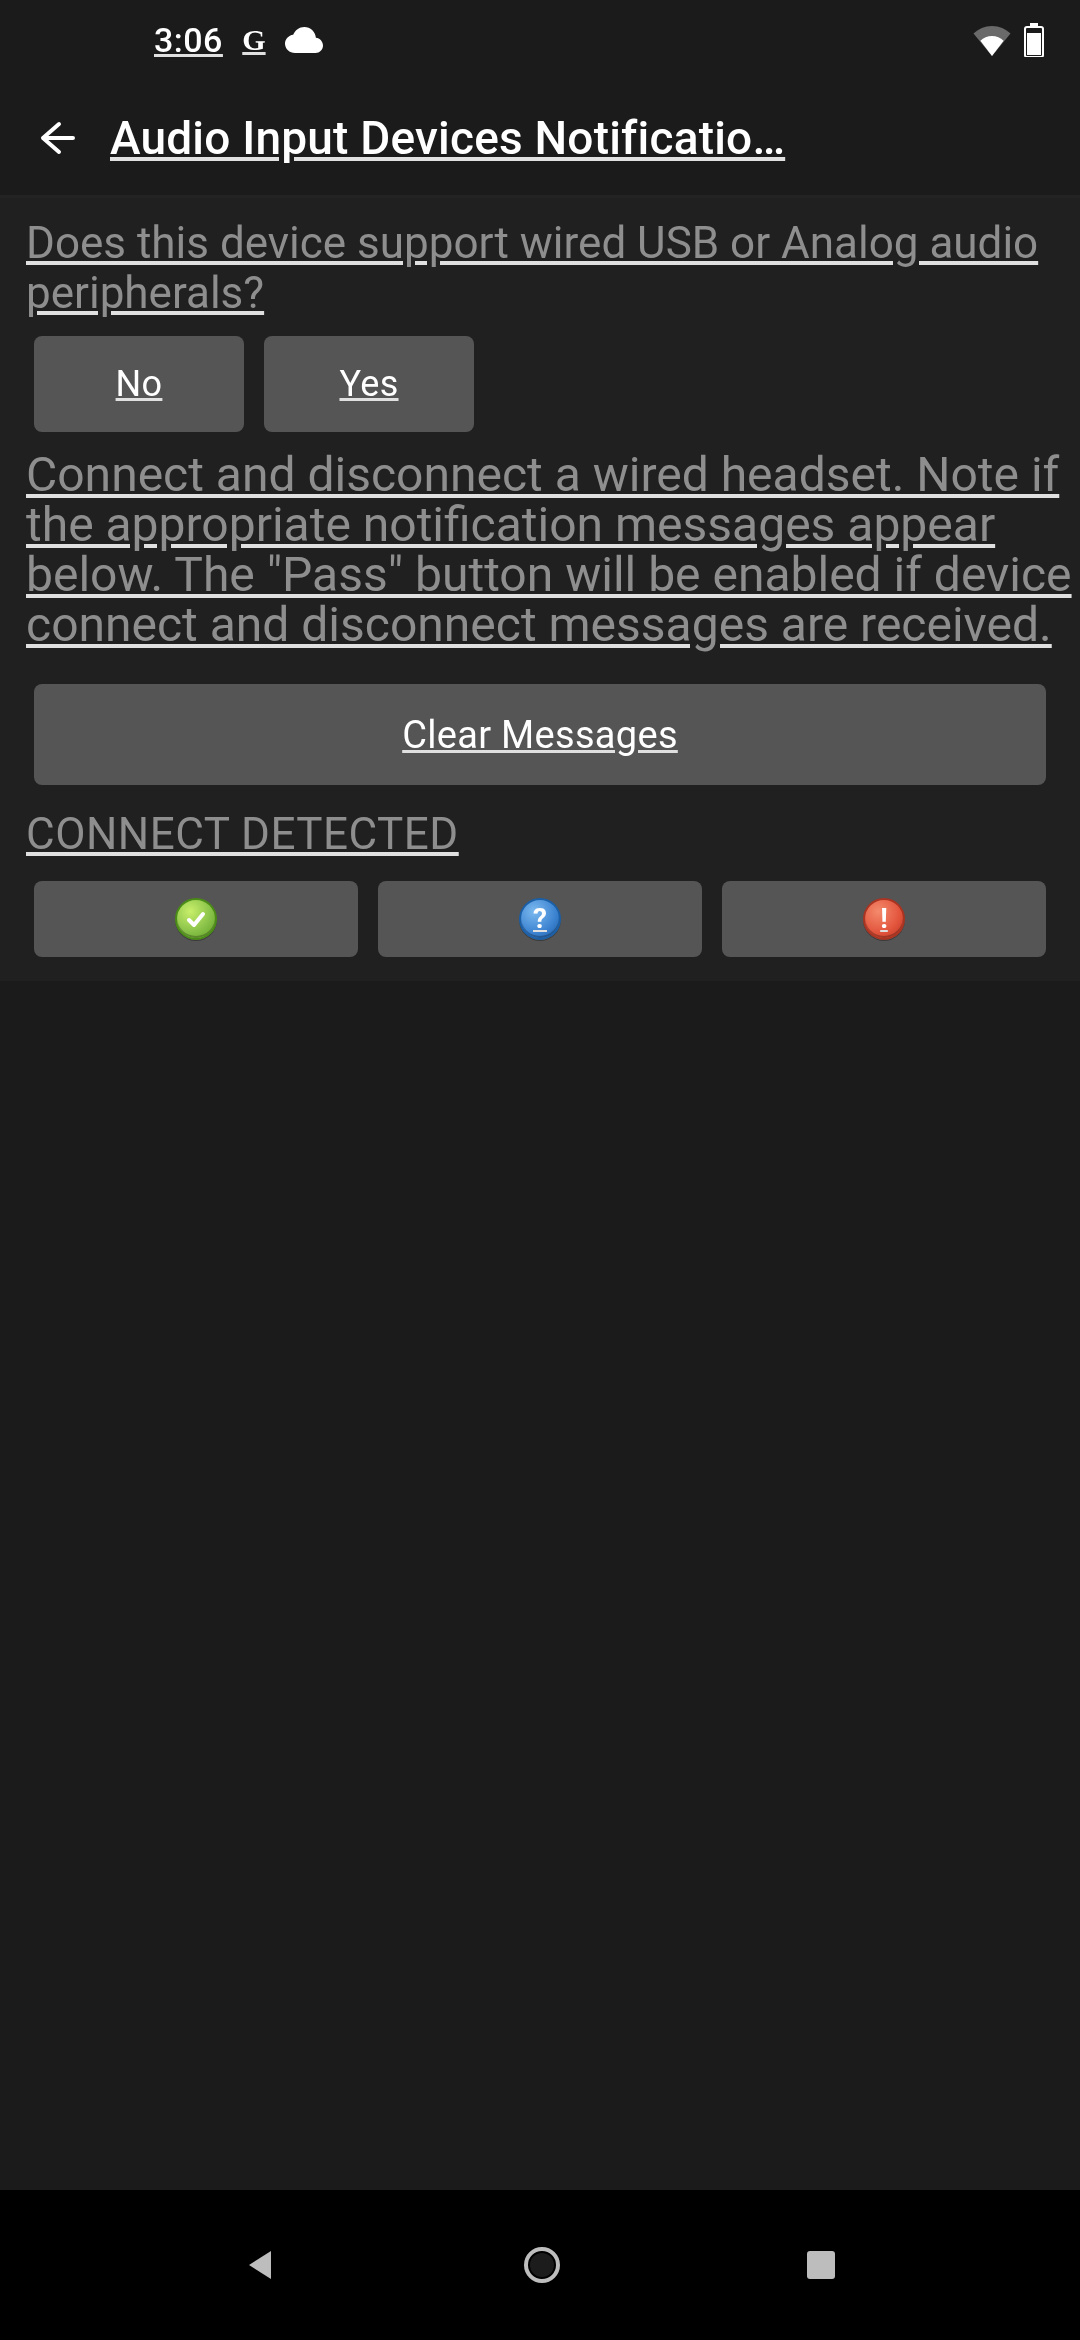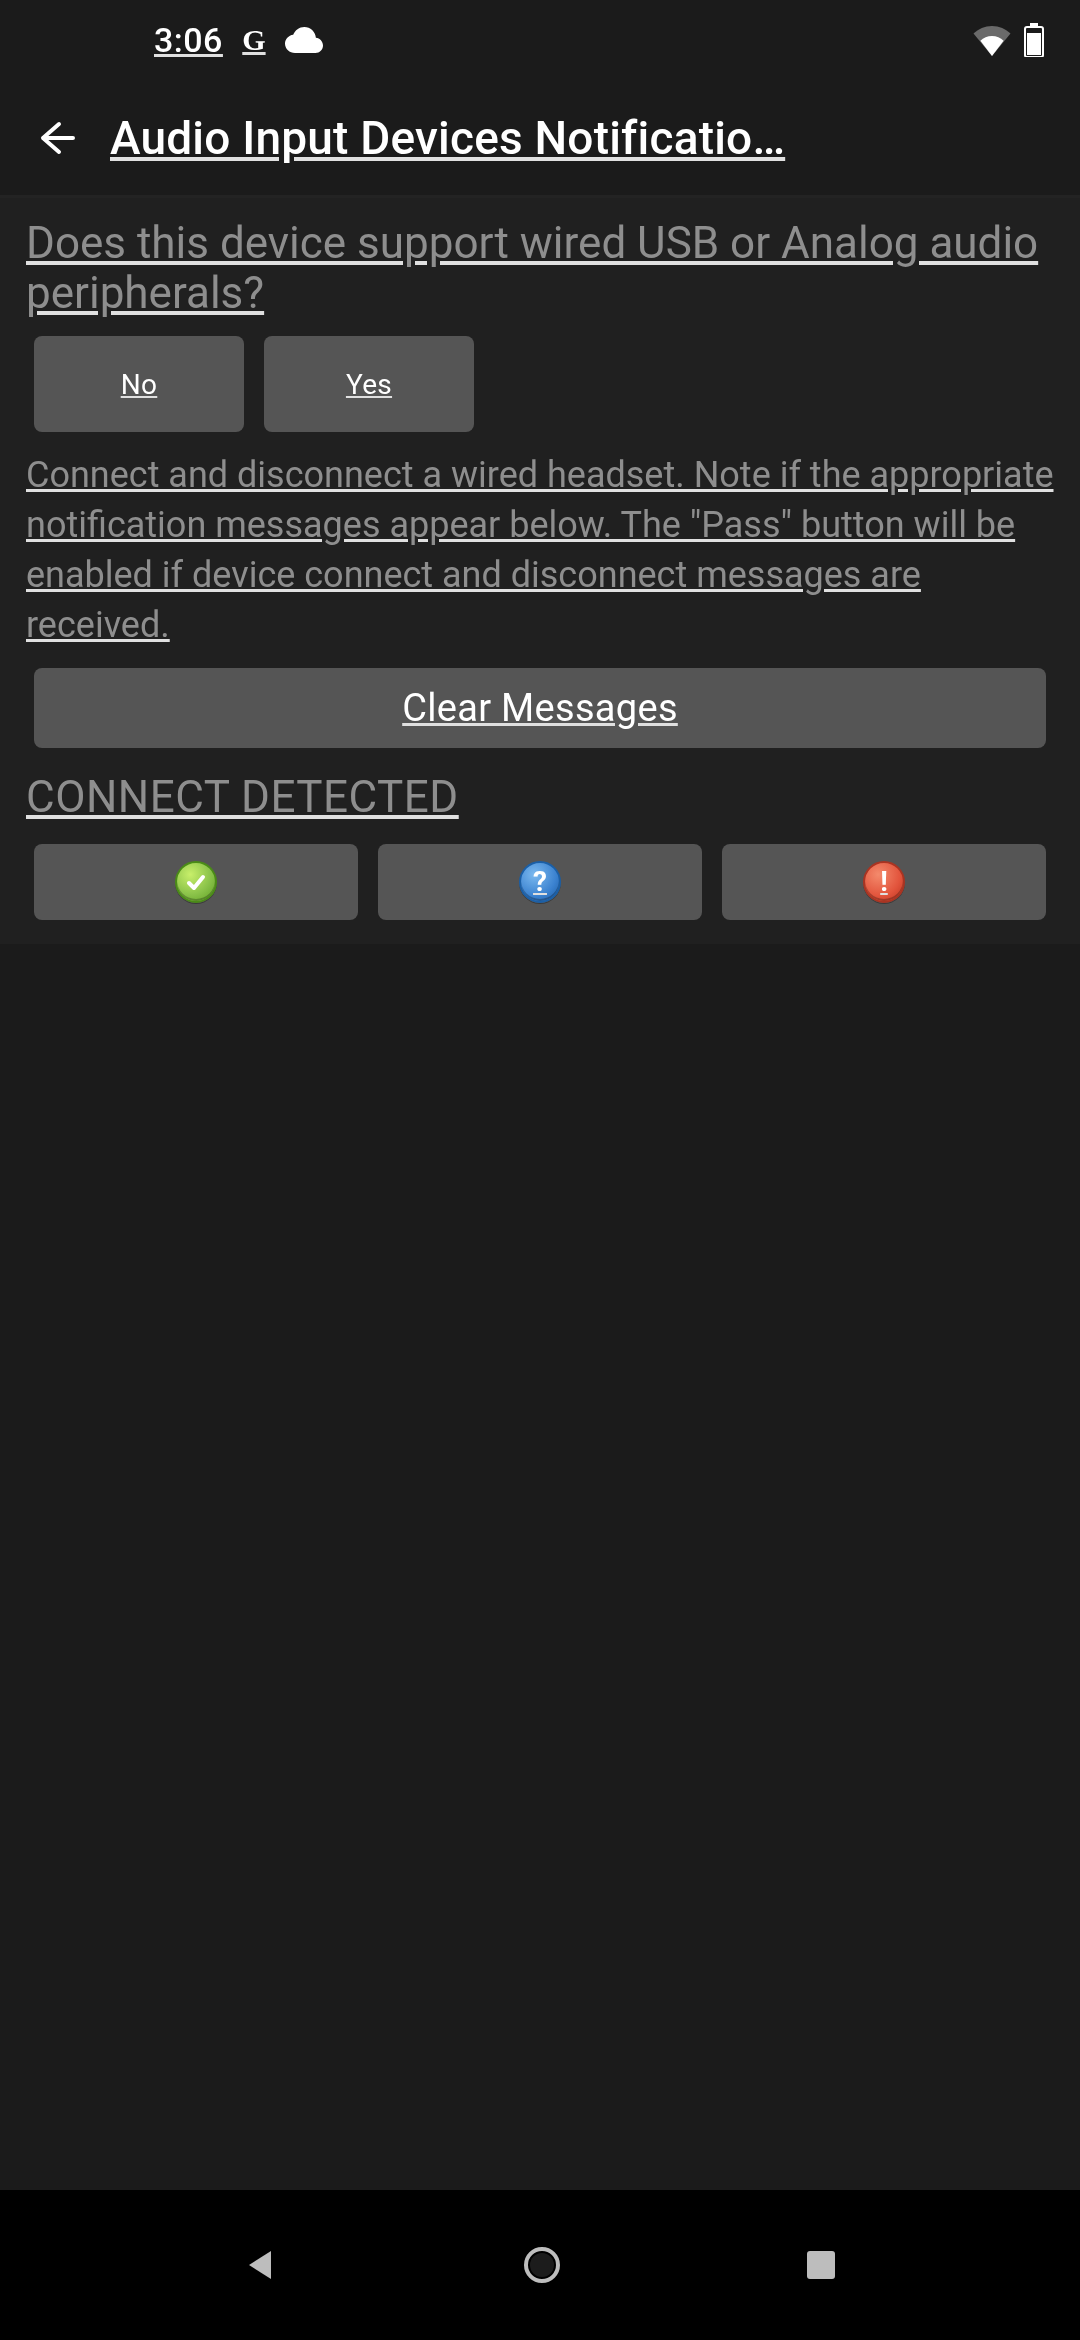--- a/index.html
+++ b/index.html
@@ -11,23 +11,23 @@
   .g-badge { width: 34px; height: 34px; display: flex; align-items: center; justify-content: center; color:#fff; font-weight:700; font-size:30px; font-family: Georgia, serif;}
   .cloud-icon svg, .wifi-icon svg, .batt-icon svg { display:block; }
   .status-right { display:flex; align-items:center; gap:12px; }
   .app-bar { height: 115px; display:flex; align-items:center; padding: 0 24px 0 0; background:#1b1b1b; }
   .back-btn { width: 110px; height: 100%; display:flex; align-items:center; justify-content:center; }
   .app-title { flex:1; font-size: 46px; font-weight: 500; color:#fff; white-space: nowrap; overflow:hidden; text-overflow: ellipsis; padding-right: 10px; letter-spacing: 0.2px;}
   .divider { height: 3px; background: #232323; width:100%; }
   .content { background:#202020; padding: 0 0 0 0; }
   .prompt-text { font-size: 44px; line-height: 50px; color:#8e8e8e; padding: 20px 26px 18px 26px; }
   .btn-row { display:flex; gap: 20px; padding: 0 0 18px 34px; }
-  .chip-btn { min-width: 210px; height: 96px; background:#555555; color:#fff; font-size:28px; display:flex; align-items:center; justify-content:center; border-radius:8px; letter-spacing:0.3px;}
-  .instr-text { font-size: 36px; line-height: 50px; color:#8e8e8e; padding: 0 8px 18px 26px; }
-  .wide-btn { margin: 0 34px 22px 34px; height: 80px; background:#555555; color:#fff; font-size:38px; display:flex; align-items:center; justify-content:center; border-radius:8px; letter-spacing:0.3px;}
+  .chip-btn { min-width: 210px; height: 96px; background:#555555; color:#fff; font-size:36px; display:flex; align-items:center; justify-content:center; border-radius:8px; letter-spacing:0.3px;}
+  .instr-text { font-size: 48px; line-height: 50px; color:#8e8e8e; padding: 0 8px 18px 26px; }
+  .wide-btn { margin: 16px 34px 22px 34px; height: 101px; background:#555555; color:#fff; font-size:38px; display:flex; align-items:center; justify-content:center; border-radius:8px; letter-spacing:0.3px;}
   .log-area { padding: 0 0 20px 26px; }
   .log-line { font-size: 44px; line-height: 54px; color:#8e8e8e; letter-spacing:0.5px;}
   .tri-btn-row { display:flex; gap: 20px; padding: 0 34px 24px 34px; }
   .tri-btn { flex:1; height: 76px; background:#555555; border-radius:8px; display:flex; align-items:center; justify-content:center; }
   .icon-circle { width:42px; height:42px; border-radius:50%; display:flex; align-items:center; justify-content:center; box-shadow: inset 0 -2px 0 rgba(0,0,0,0.25), 0 1px 0 rgba(0,0,0,0.3); }
   .pass-circle { background: radial-gradient(circle at 35% 30%, #c8ef6a, #8bc34a 55%, #5d9f23); border: 2px solid #4a8b17;}
   .info-circle { background: radial-gradient(circle at 35% 30%, #7bb9ef, #3b82d0 60%, #1c5aa0); border:2px solid #1b5fa6;}
   .fail-circle { background: radial-gradient(circle at 35% 30%, #f48a6c, #e2543c 60%, #b8331f); border:2px solid #a93422;}
   .icon-circle span { color:#fff; font-weight:700; }
   .nav-bar { position:absolute; bottom:0; left:0; right:0; height:150px; background:#000; display:flex; align-items:center; justify-content:space-around; padding: 0 120px; }

